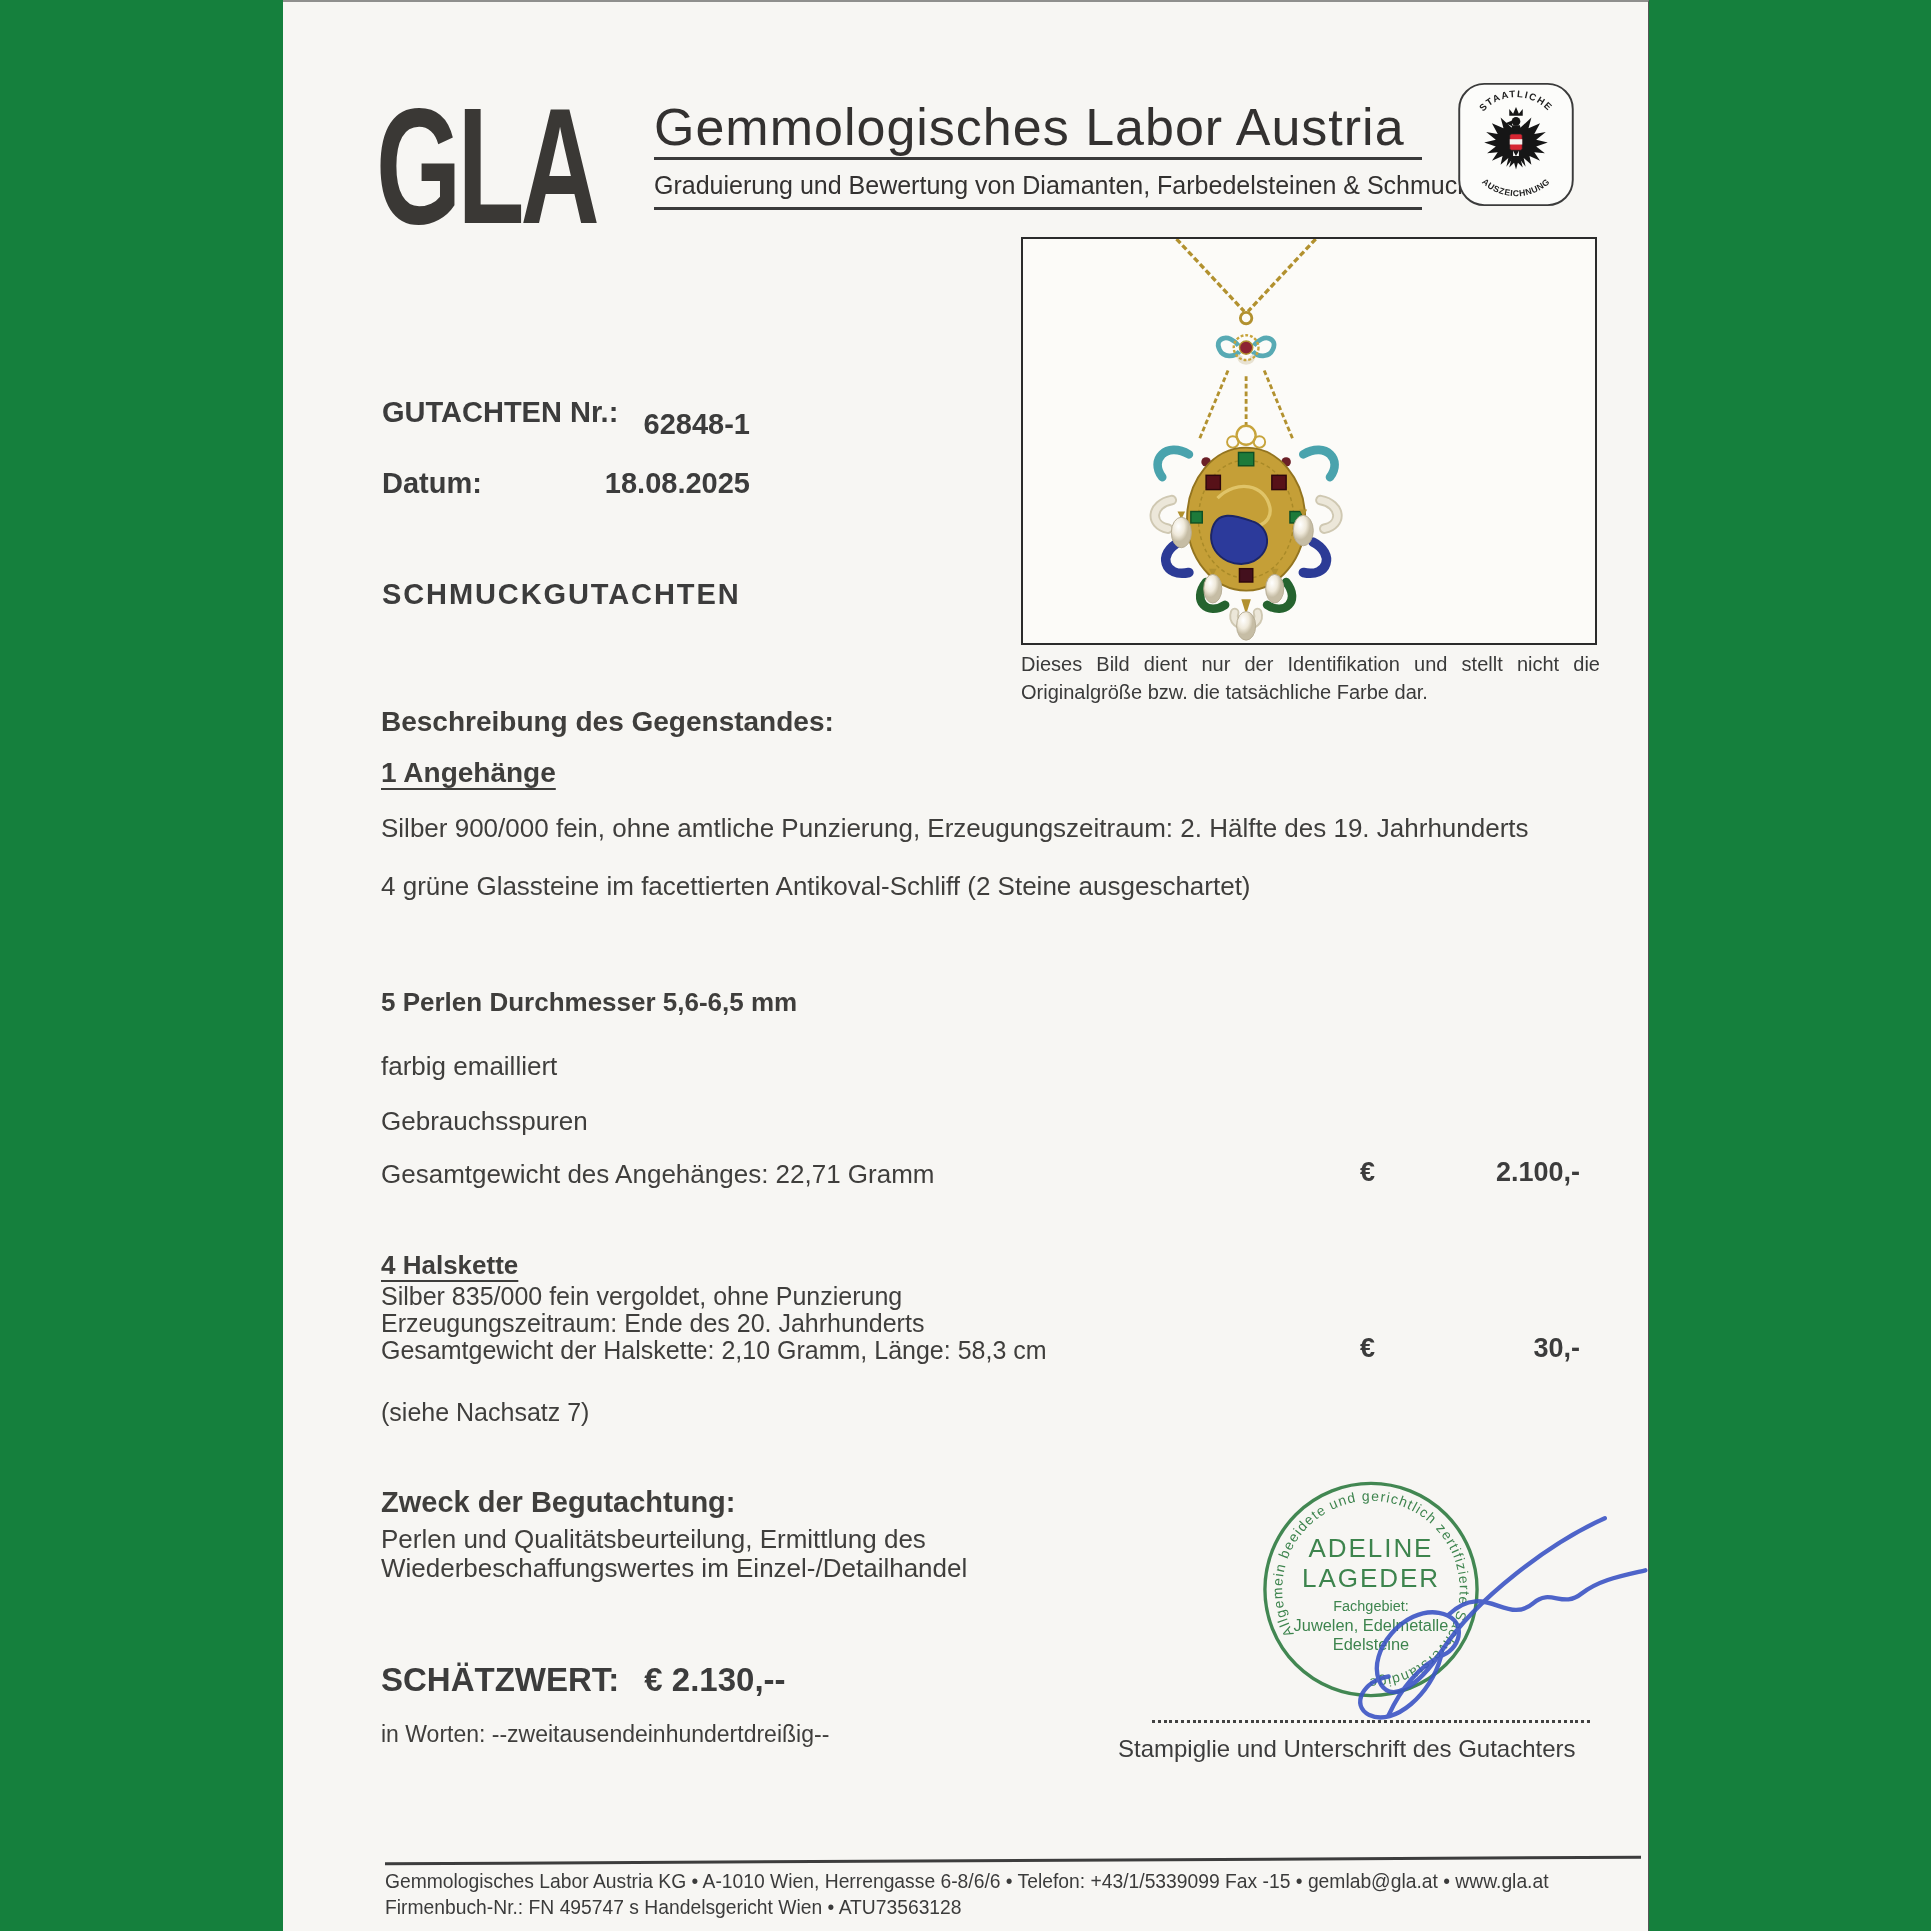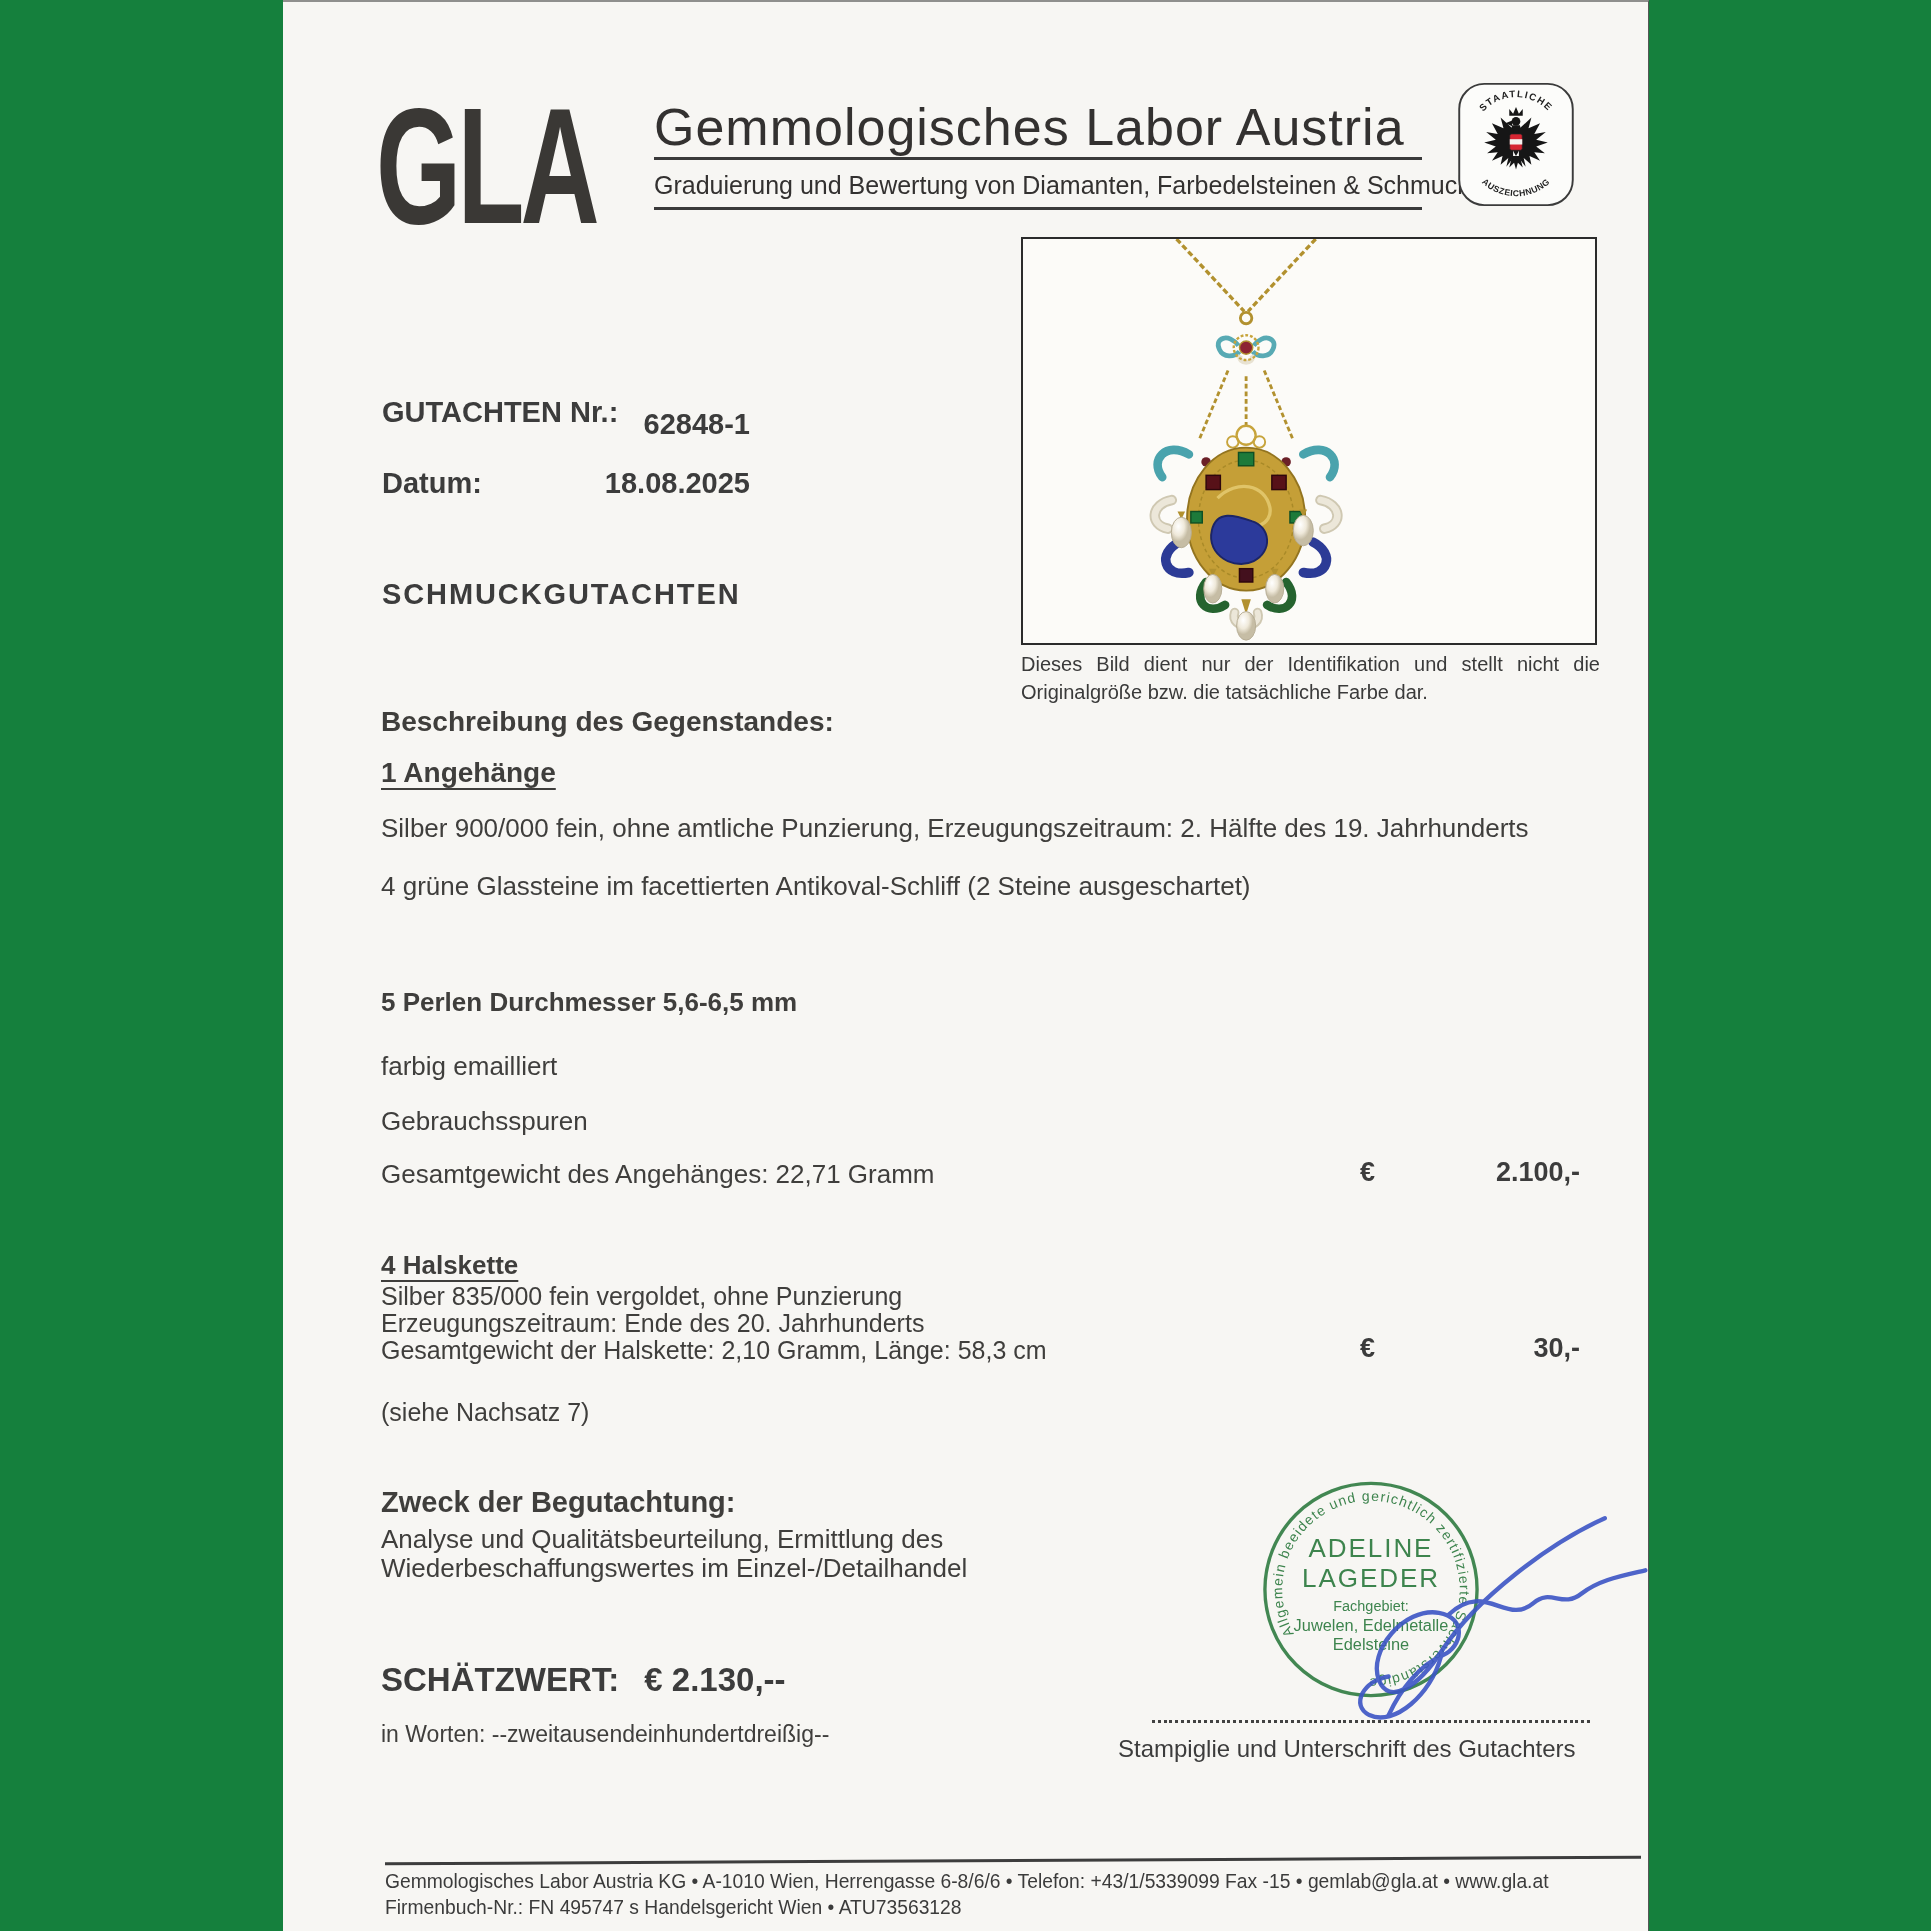--- a/index.html
+++ b/index.html
@@ -159,21 +159,21 @@
 
     <div class="abs body-line b u" style="top:1248px;">4 Halskette</div>
     <div class="abs body-line" style="top:1280px;font-size:25px;">Silber 835/000 fein vergoldet, ohne Punzierung</div>
     <div class="abs body-line" style="top:1307px;font-size:25px;">Erzeugungszeitraum: Ende des 20. Jahrhunderts</div>
     <div class="abs body-line" style="top:1334px;font-size:25px;">Gesamtgewicht der Halskette: 2,10 Gramm, Länge: 58,3 cm</div>
     <div class="abs euro" style="top:1331px;">€</div>
     <div class="price" style="top:1331px;">30,-</div>
     <div class="abs body-line" style="top:1396px;font-size:25px;">(siehe Nachsatz 7)</div>
 
     <div class="abs body-line b" style="top:1484px;font-size:29px;">Zweck der Begutachtung:</div>
-    <div class="abs body-line" style="top:1522px;">Analyse und Qualitätsbeurteilung, Ermittlung des</div>
+    <div class="abs body-line" style="top:1522px;">Perlen und Qualitätsbeurteilung, Ermittlung des</div>
     <div class="abs body-line" style="top:1551px;">Wiederbeschaffungswertes im Einzel-/Detailhandel</div>
 
     <div class="abs" style="left:98px;top:1659px;font-size:33px;font-weight:bold;">
       <span>SCHÄTZWERT:</span><span style="display:inline-block;width:25px;"></span><span>€ 2.130,--</span>
     </div>
     <div class="abs body-line" style="top:1719px;font-size:23px;">in Worten: --zweitausendeinhundertdreißig--</div>
 
     <div class="abs" style="left:972px;top:1466px;">
       <svg width="232" height="243" viewBox="0 0 240 252">
         <circle cx="120" cy="126" r="110" fill="none" stroke="#2e7b40" stroke-width="3.5" opacity="0.9"></circle>

